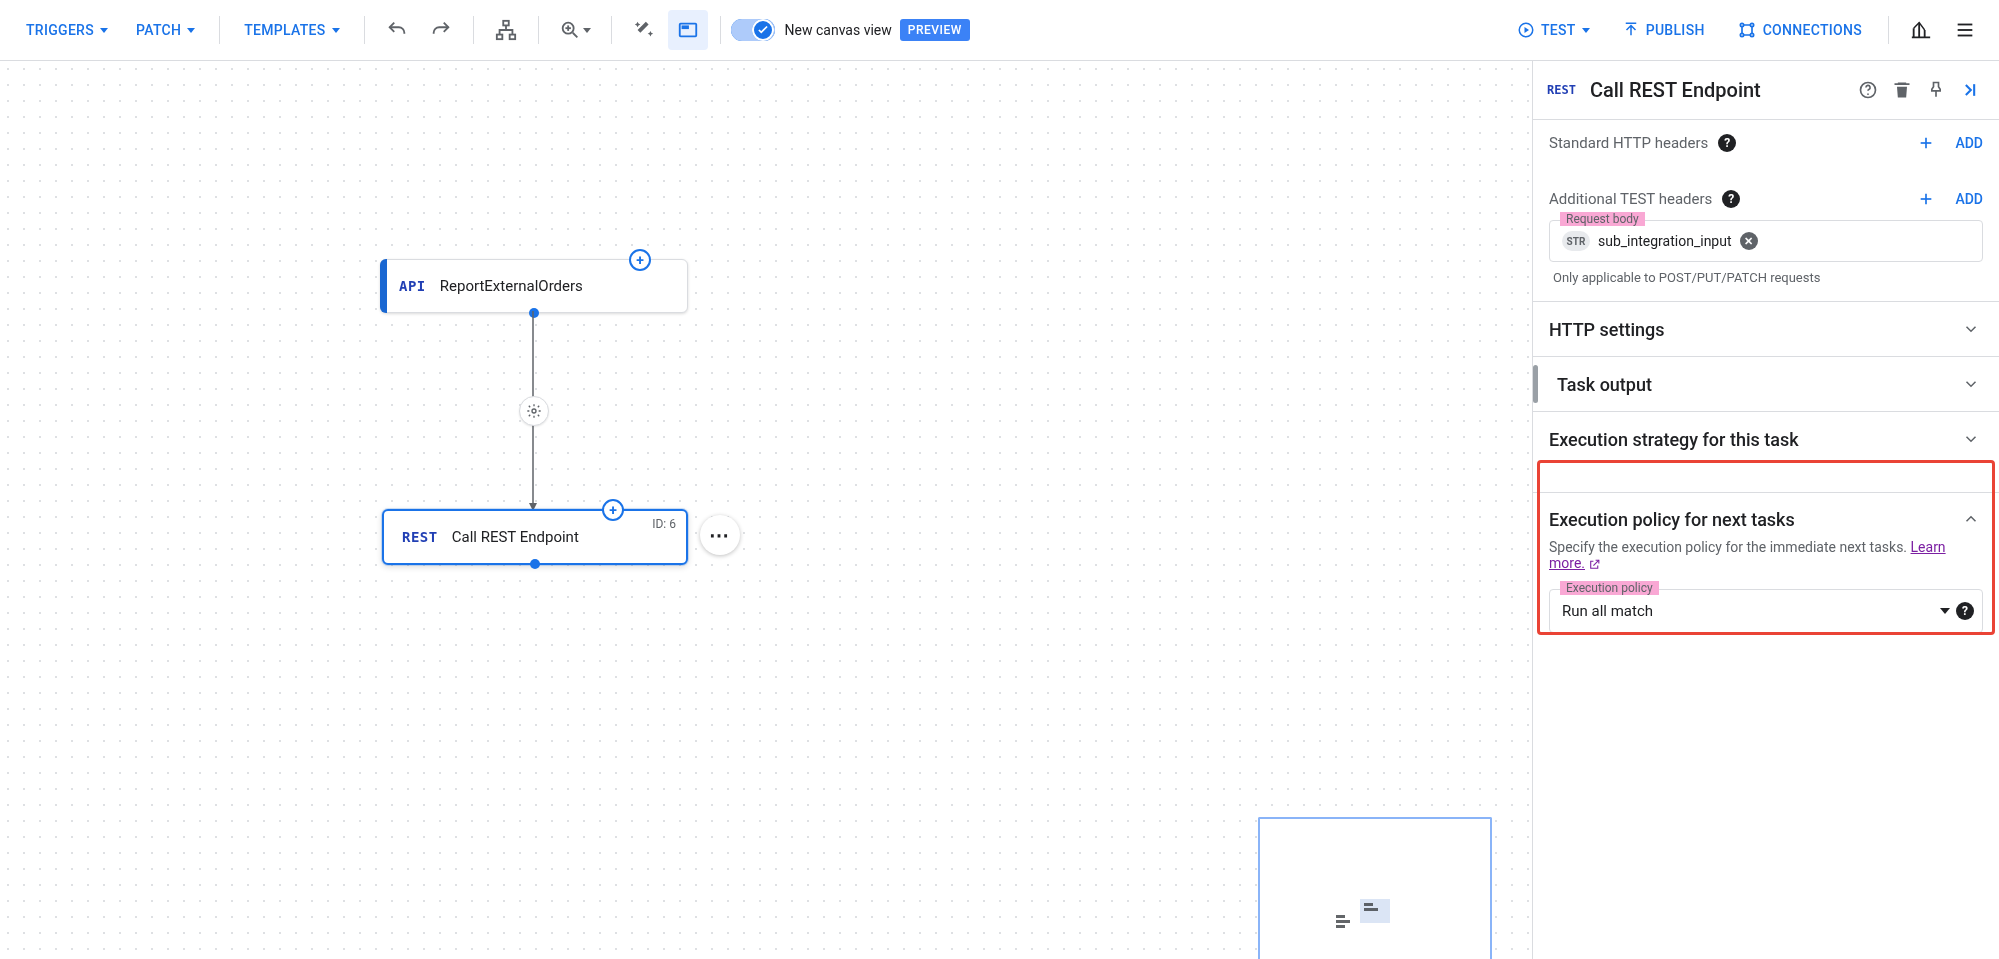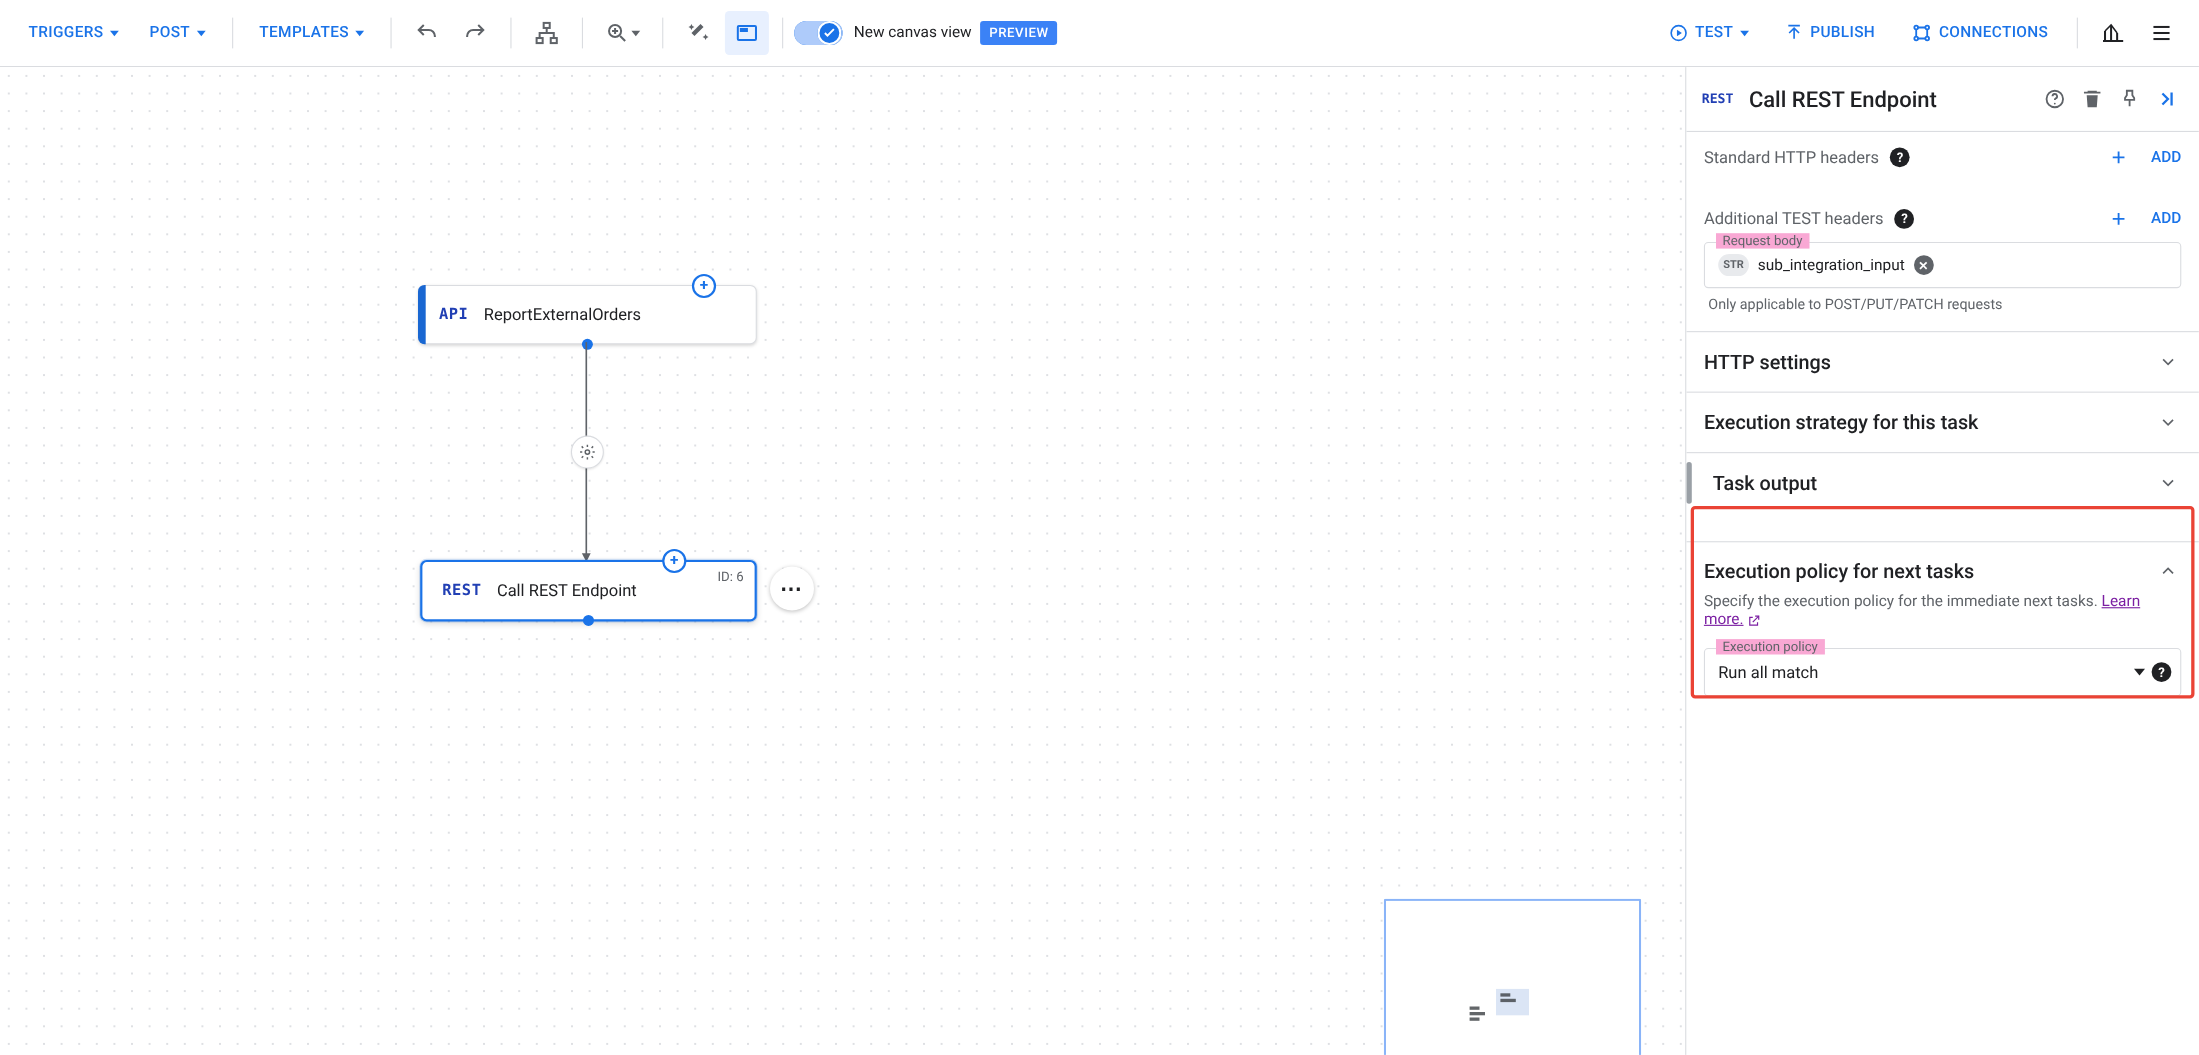--- a/index.html
+++ b/index.html
@@ -99,21 +99,21 @@
 <body>
 
 <div class="app">
 
   <div class="toolbar">
     <div class="tb-btn">
       <span>TRIGGERS</span>
         <span class="caret"></span>
     </div>
     <div class="tb-btn">
-      <span>POST</span>
+      <span>PATCH</span>
         <span class="caret"></span>
     </div>
     <div class="tb-sep"></div>
     <div class="tb-btn">
       <span>TEMPLATES</span>
         <span class="caret"></span>
     </div>
     <div class="tb-sep"></div>
     <div class="ico-btn">
       <svg viewBox="0 0 24 24" fill="none" stroke="currentColor" stroke-width="2">
@@ -328,31 +328,31 @@
 
       <div class="collapsible">
         <span class="ctitle">HTTP settings</span>
         <span class="caret-ico">
             <svg viewBox="0 0 24 24" fill="none" stroke="currentColor" stroke-width="2">
               <path d="M6 9l6 6 6-6"></path>
             </svg>
           </span>
       </div>
 
+      <div class="collapsible with-accent">
+        <span class="ctitle" style="margin-left:8px;">Task output</span>
+        <span class="caret-ico">
+            <svg viewBox="0 0 24 24" fill="none" stroke="currentColor" stroke-width="2">
+              <path d="M6 9l6 6 6-6"></path>
+            </svg>
+          </span>
+      </div>
+
       <div class="collapsible">
         <span class="ctitle">Execution strategy for this task</span>
-        <span class="caret-ico">
-            <svg viewBox="0 0 24 24" fill="none" stroke="currentColor" stroke-width="2">
-              <path d="M6 9l6 6 6-6"></path>
-            </svg>
-          </span>
-      </div>
-
-      <div class="collapsible with-accent">
-        <span class="ctitle" style="margin-left:8px;">Task output</span>
         <span class="caret-ico">
             <svg viewBox="0 0 24 24" fill="none" stroke="currentColor" stroke-width="2">
               <path d="M6 9l6 6 6-6"></path>
             </svg>
           </span>
       </div>
 
       <div class="exec-section relpos">
         <div style="display:flex;align-items:center;justify-content:space-between;">
           <span class="etitle">Execution policy for next tasks</span>

